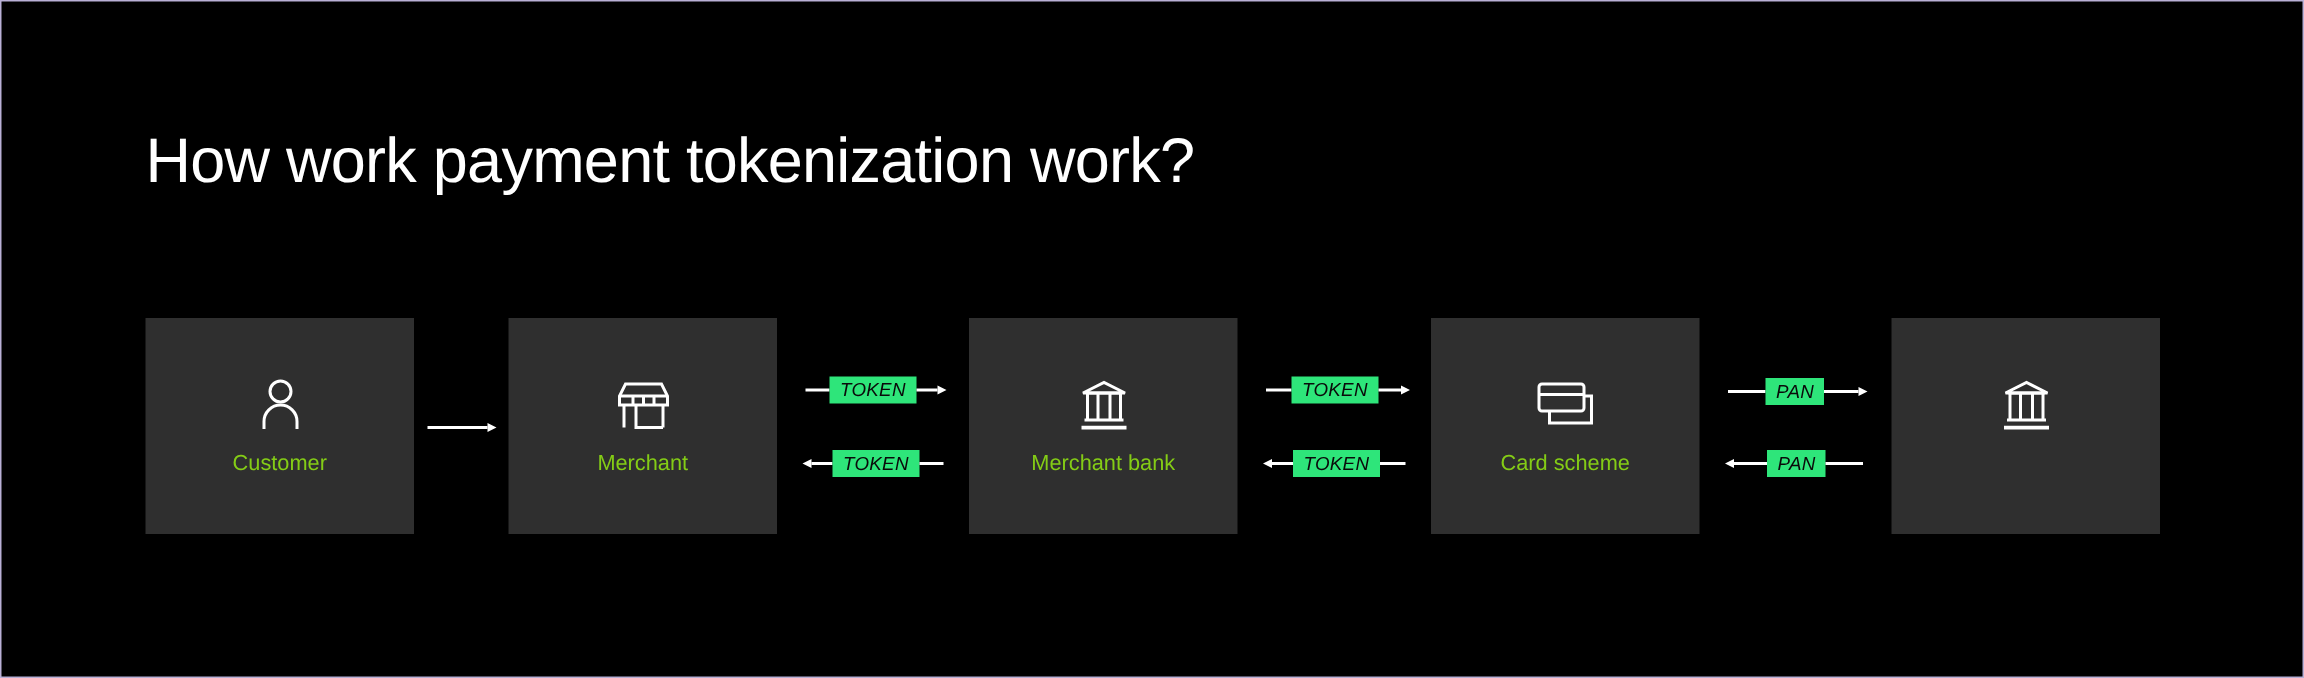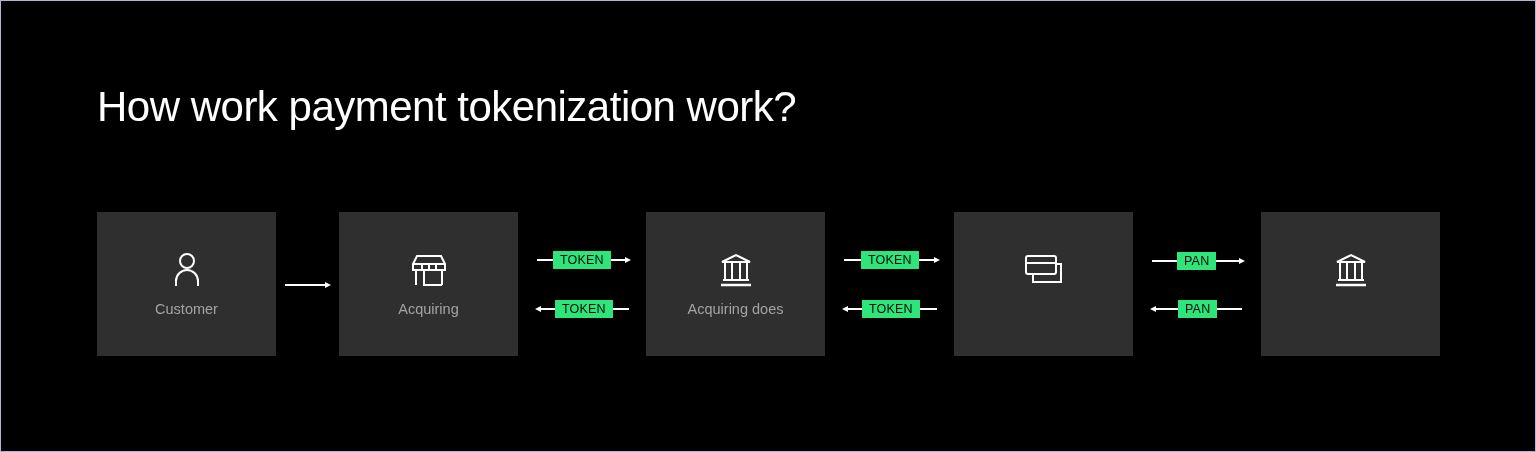--- a/index.html
+++ b/index.html
@@ -14,23 +14,23 @@
     font-size: 42px; font-weight: 400; letter-spacing: -0.5px; color: #fff;
     margin: 0;
   }
   .node {
     position: absolute; top: 211px; width: 179px; height: 144px;
     background: #2f2f2f;
   }
   .node .icon { position: absolute; left: 50%; top: 40px; transform: translateX(-50%); width: 32px; height: 36px; }
   .node .label {
     position: absolute; left: 0; right: 0; top: 89px; text-align: center;
-    font-size: 14.5px; color: #a3a3a3;
+    font-size: 14.5px; color: #84cc16;
   }
-  .flow { position: absolute; height: 20px; display: flex; align-items: center; }
+  .flow { position: absolute; height: 20px; display: flex; align-items: center; font-style: italic; }
   .flow .line { height: 1.5px; background: #fff; }
   .flow .tag {
     background: #2ee57a; color: #0a0a0a; font-size: 12.5px; font-weight: 400;
     padding: 0 7px; height: 18px; line-height: 18px; letter-spacing: 0.2px;
   }
   .arrowhead-r { width: 0; height: 0; border-top: 3.5px solid transparent; border-bottom: 3.5px solid transparent; border-left: 6px solid #fff; }
   .arrowhead-l { width: 0; height: 0; border-top: 3.5px solid transparent; border-bottom: 3.5px solid transparent; border-right: 6px solid #fff; }
 </style>
 </head>
 <body>
@@ -46,40 +46,41 @@
 </div>
 
 <div class="node" style="left:338px">
   <svg class="icon" viewBox="0 0 36 36" style="width:36px" fill="none" stroke="#fff" stroke-width="2">
     <path d="M6 4 H30 L34 12 V18 H2 V12 Z"></path>
     <path d="M2 12 H34"></path>
     <path d="M11 12 V18 M18 12 V18 M25 12 V18"></path>
     <path d="M5 18 V33 M31 18 V33"></path>
     <path d="M13 18 V33 H31"></path>
   </svg>
-  <div class="label">Acquiring</div>
+  <div class="label">Merchant</div>
 </div>
 
 <div class="node" style="left:645px">
   <svg class="icon" viewBox="0 0 36 36" style="width:36px" fill="none" stroke="#fff" stroke-width="2">
     <path d="M4 10 L18 3 L32 10 Z"></path>
     <path d="M6 10 H30"></path>
     <path d="M7 10 V28 M14 10 V28 M22 10 V28 M29 10 V28"></path>
     <path d="M5 28 H31"></path>
     <path d="M3 33 H33" stroke-width="2.5"></path>
   </svg>
-  <div class="label">Acquiring does</div>
+  <div class="label">Merchant bank</div>
 </div>
 
 <div class="node" style="left:953px">
   <svg class="icon" viewBox="0 0 40 36" style="width:40px" fill="none" stroke="#fff" stroke-width="2">
     <rect x="2" y="4" width="30" height="18" rx="2"></rect>
     <path d="M2 11 H32"></path>
     <path d="M32 12 H37 V30 H9 V22"></path>
   </svg>
+  <div class="label">Card scheme</div>
 </div>
 
 <div class="node" style="left:1260px">
   <svg class="icon" viewBox="0 0 36 36" style="width:36px" fill="none" stroke="#fff" stroke-width="2">
     <path d="M4 10 L18 3 L32 10 Z"></path>
     <path d="M6 10 H30"></path>
     <path d="M7 10 V28 M14 10 V28 M22 10 V28 M29 10 V28"></path>
     <path d="M5 28 H31"></path>
     <path d="M3 33 H33" stroke-width="2.5"></path>
   </svg>

